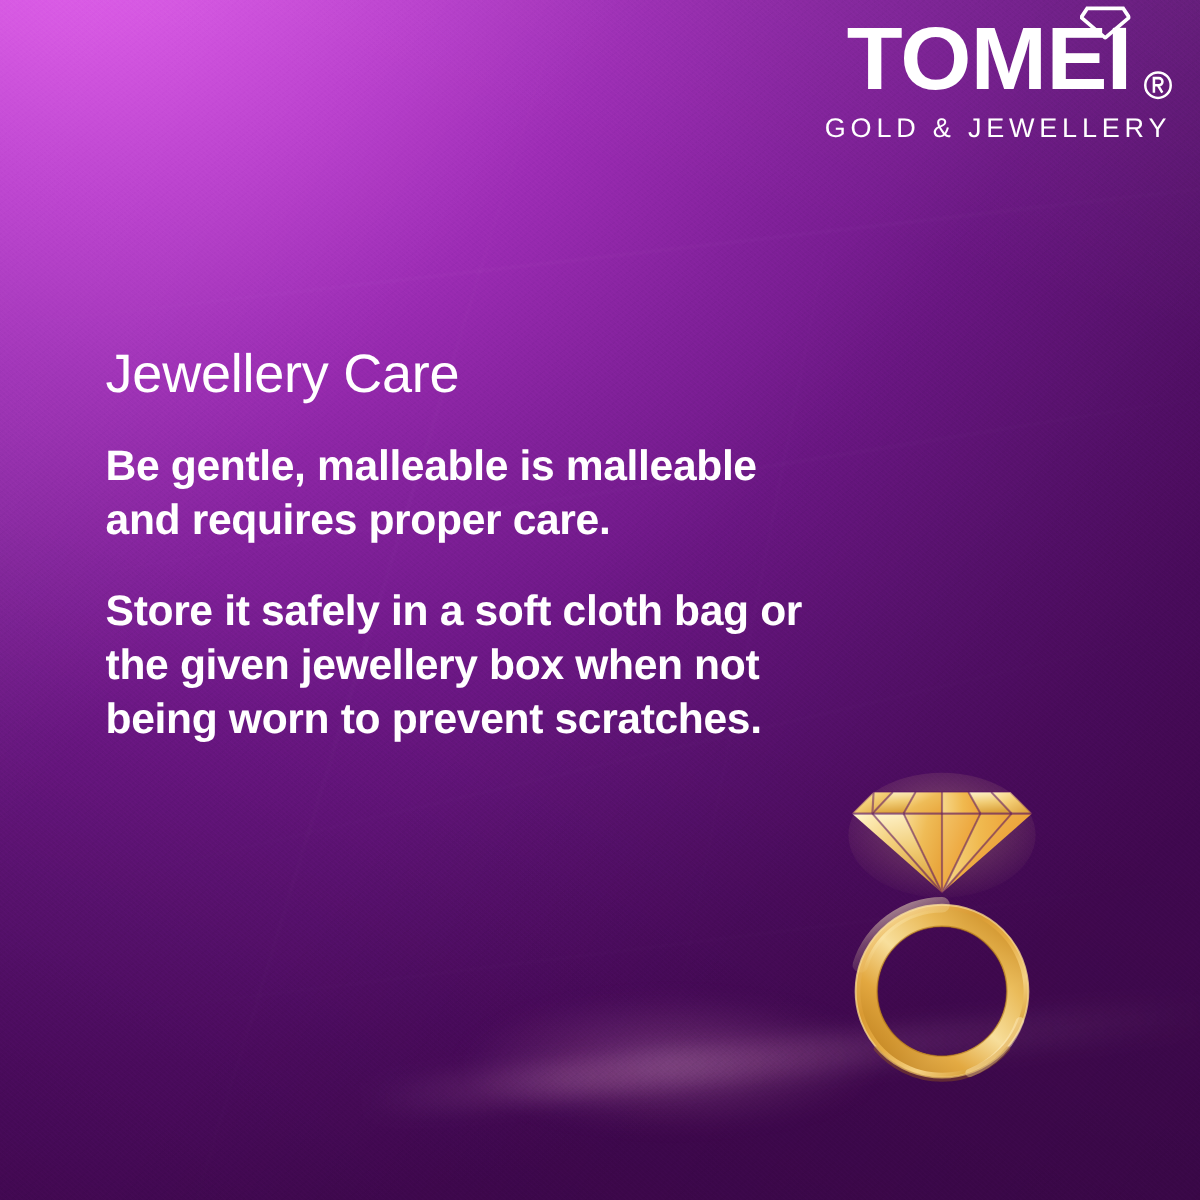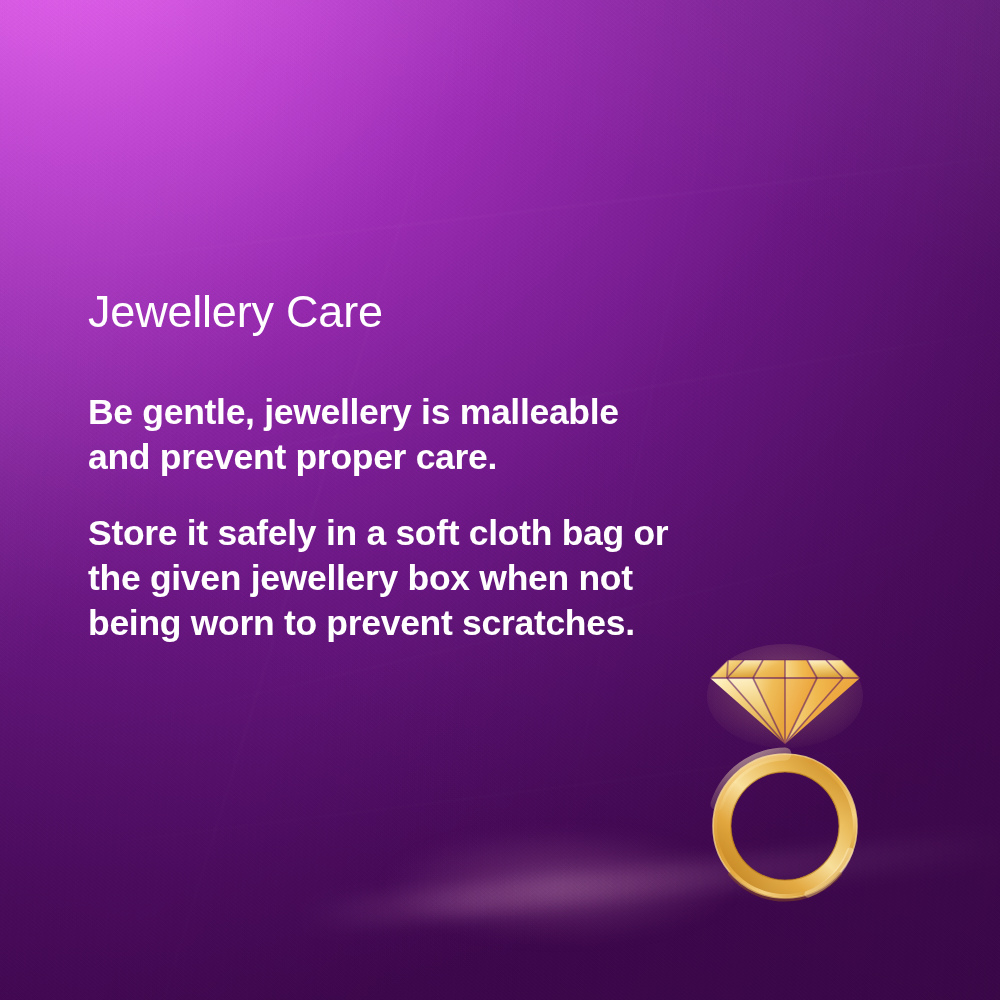--- a/index.html
+++ b/index.html
@@ -168,21 +168,21 @@
     left: 88px;
     top: 286px;
     width: 600px;
   }
   .headline {
     color: #ffffff;
     font-size: 45px;
     line-height: 52px;
     font-weight: 400;
     letter-spacing: -0.2px;
-    margin: 0 0 52px 0;
+    margin: 0 0 28px 0;
   }
   .para {
     color: #ffffff;
     font-size: 35.5px;
     line-height: 45px;
     font-weight: 700;
     letter-spacing: -0.3px;
     margin: 0;
   }
   .para + .para { margin-top: 31px; }
@@ -210,24 +210,43 @@
     <span class="cr2"></span>
     <span class="cr3"></span>
     <span class="cr4"></span>
     <span class="vt cr5"></span>
     <span class="vt cr6"></span>
   </div>
   <div class="floor-glow"></div>
   <div class="floor-streak"></div>
   <div class="bg-grain"></div>
 
+  <div class="logo">
+    <div class="logo-row">
+      <span class="logo-wordmark">TOMEI</span>
+
+      <span class="logo-diamond-mark">
+        <svg viewBox="0 0 42 28" aria-hidden="true">
+          <path d="M6 2 H36 L41 9.5 L21 26.5 L1 9.5 Z" fill="none" stroke="#ffffff" stroke-width="3.1" stroke-linejoin="miter"></path>
+        </svg>
+      </span>
+
+      <span class="logo-reg">
+        <svg viewBox="0 0 26 26" aria-hidden="true">
+          <circle cx="13" cy="13" r="10.6" fill="none" stroke="#ffffff" stroke-width="2.1"></circle>
+          <path d="M9.6 19.2 V7.1 h4.1 a3.0 3.0 0 0 1 0 6.0 H9.6 M13.0 13.1 L16.6 19.2" fill="none" stroke="#ffffff" stroke-width="2.1" stroke-linecap="butt" stroke-linejoin="miter"></path>
+        </svg>
+      </span>
+    </div>
+    <span class="logo-tagline">GOLD &amp; JEWELLERY</span>
+  </div>
 
   <div class="copy">
     <h1 class="headline">Jewellery Care</h1>
-    <p class="para">Be gentle, jewellery is malleable and prevent proper care.</p>
+    <p class="para">Be gentle, malleable is malleable and requires proper care.</p>
     <p class="para">Store it safely in a soft cloth bag or the given jewellery box when not being worn to prevent scratches.</p>
   </div>
 
   <div class="ring-art">
     <svg viewBox="0 0 190 255" aria-hidden="true">
       <defs>
 
         <linearGradient id="gFacetA" x1="0" y1="0" x2="1" y2="1">
           <stop offset="0" stop-color="#fff0bd"></stop>
           <stop offset="0.45" stop-color="#f3cd74"></stop>

